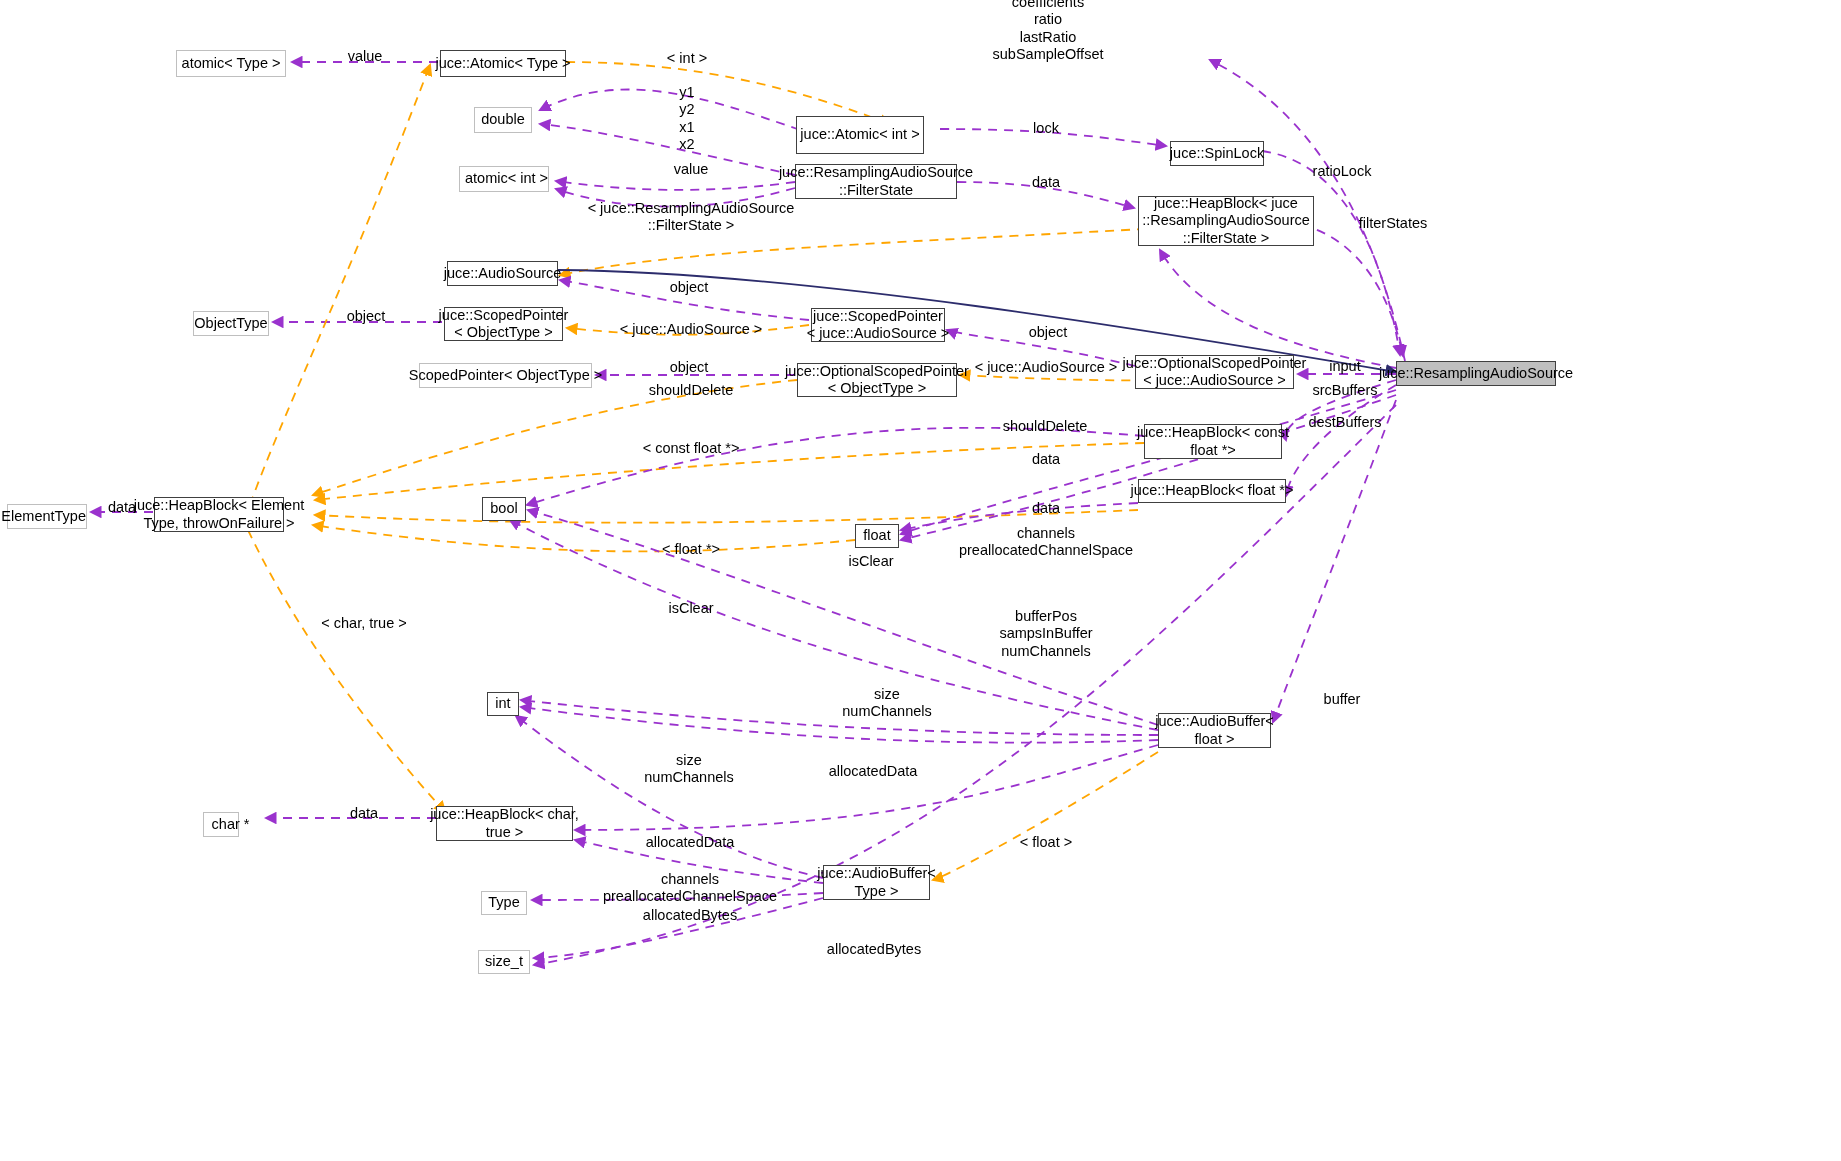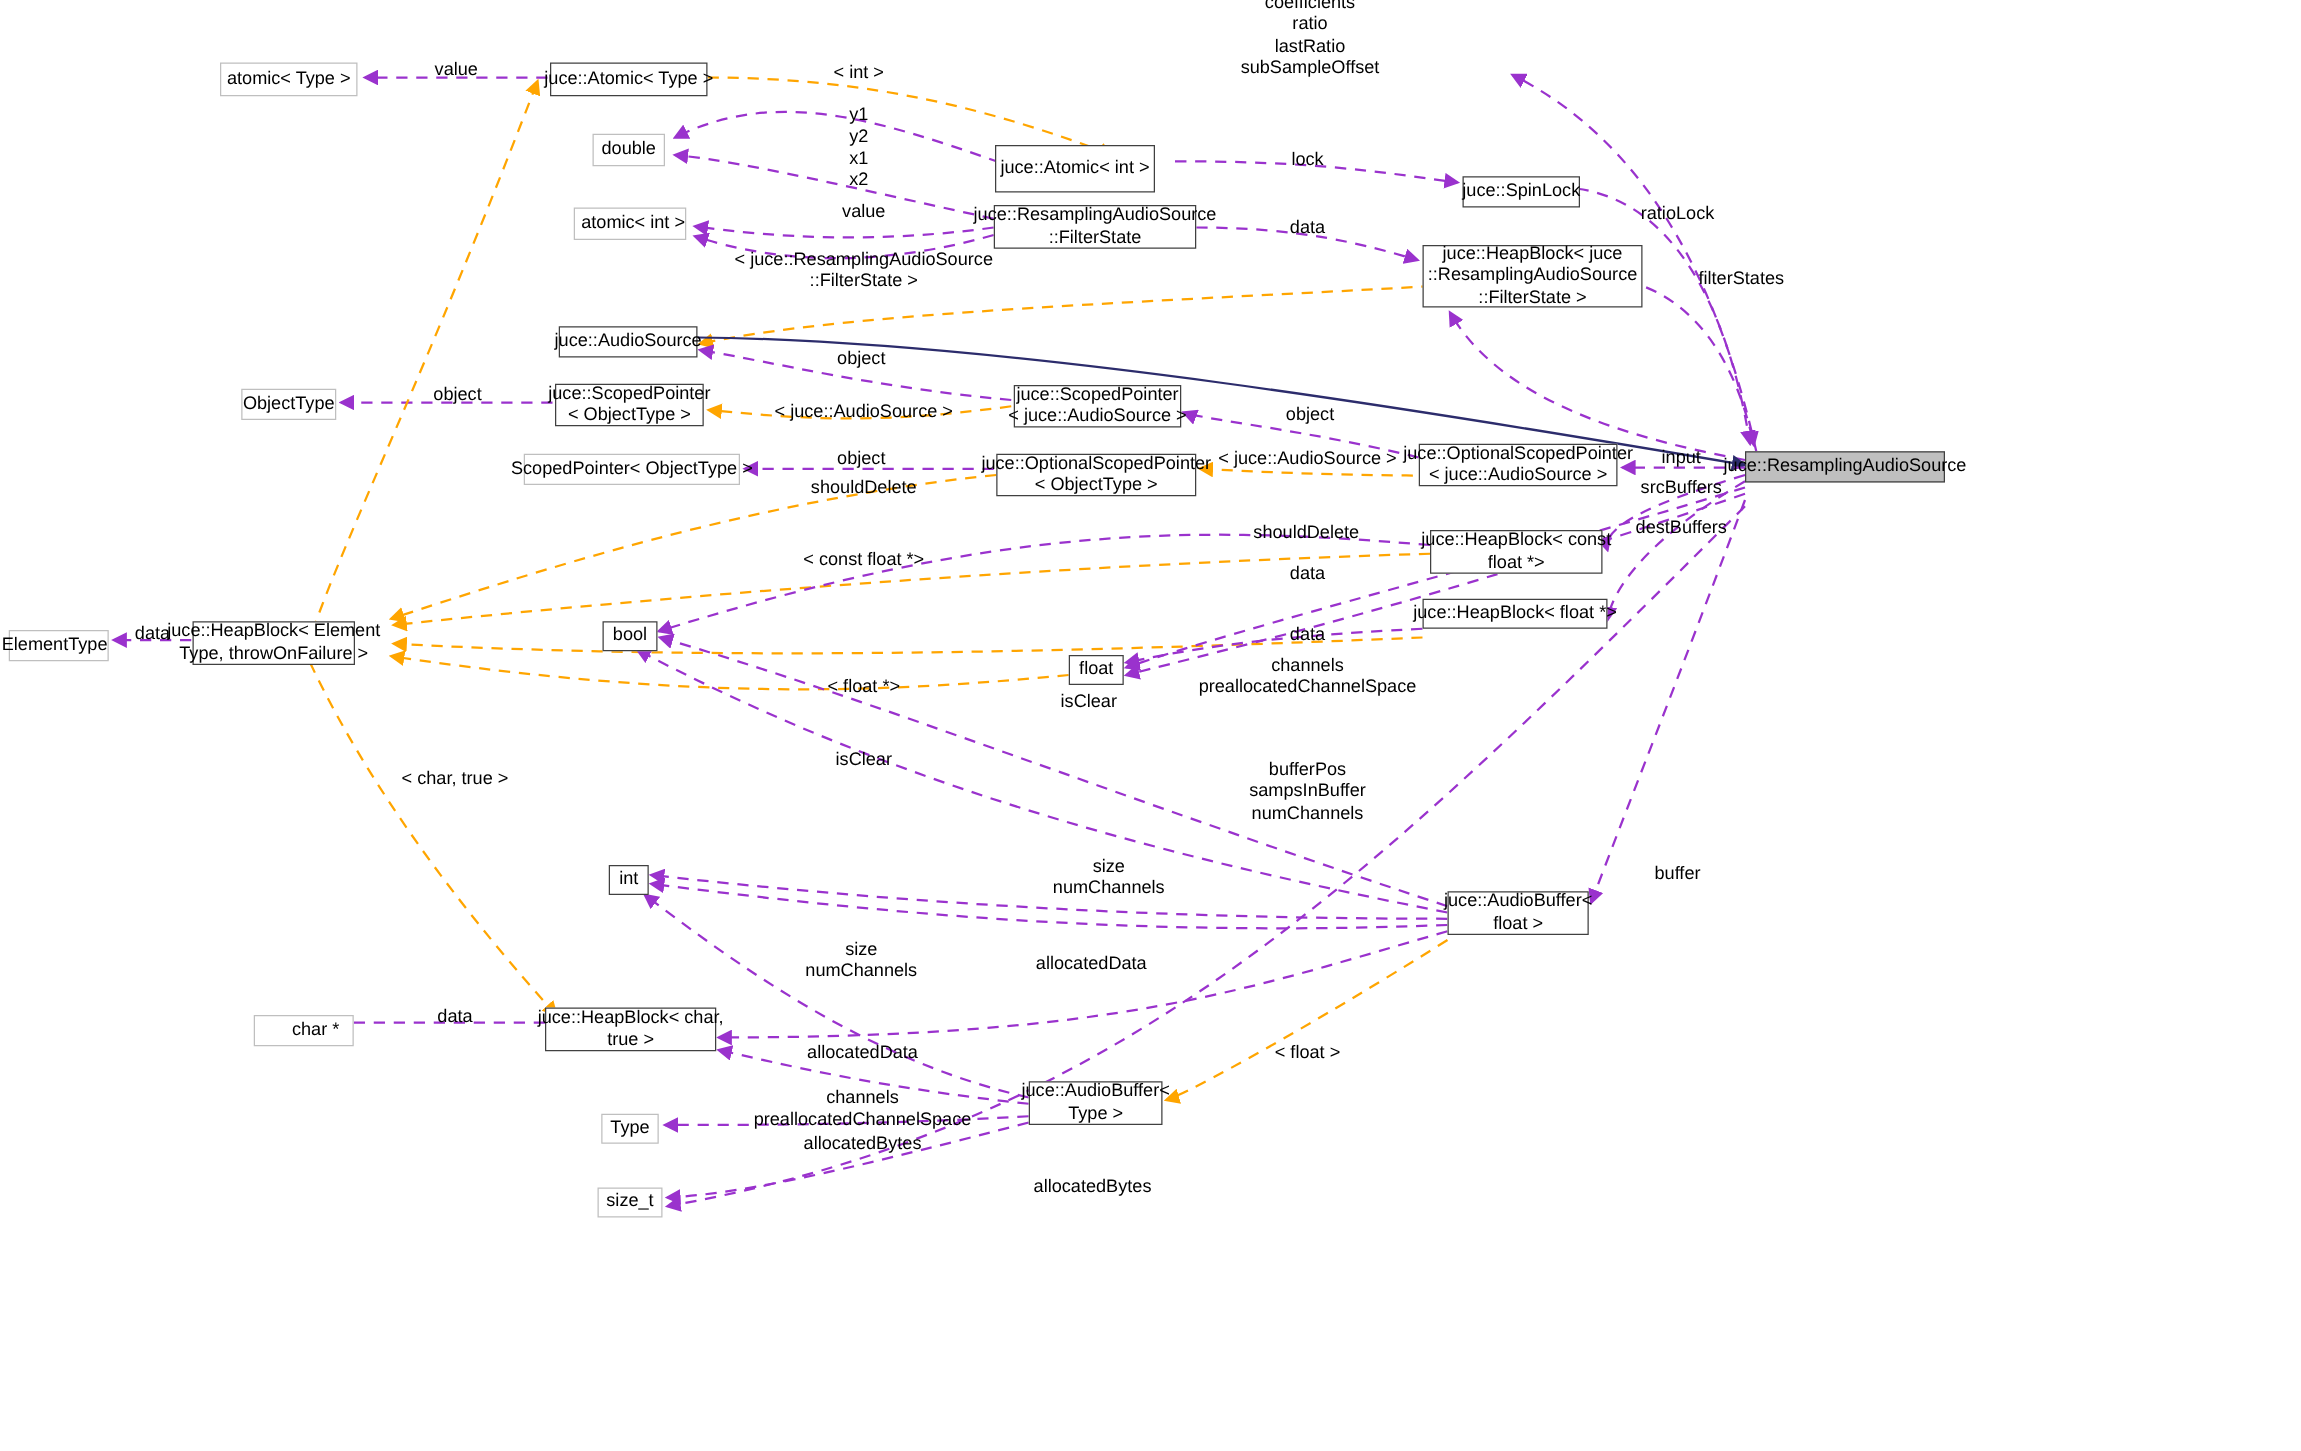--- a/index.html
+++ b/index.html
@@ -152,21 +152,21 @@
 float *&gt;</span></div>
       <div class="node cls" style="left: 154px; top: 497px; width: 130px; height: 35px;"><span>juce::HeapBlock&lt; Element
 Type, throwOnFailure &gt;</span></div>
       <div class="node ext" style="left: 7px; top: 504px; width: 80px; height: 25px; justify-content: flex-end;"><span>ElementType</span></div>
       <div class="node cls" style="left: 482px; top: 497px; width: 44px; height: 24px;"><span>bool</span></div>
       <div class="node cls" style="left: 1138px; top: 479px; width: 148px; height: 24px;"><span>juce::HeapBlock&lt; float *&gt;</span></div>
       <div class="node cls" style="left: 855px; top: 524px; width: 44px; height: 24px;"><span>float</span></div>
       <div class="node cls" style="left: 487px; top: 692px; width: 32px; height: 24px;"><span>int</span></div>
       <div class="node cls" style="left: 1158px; top: 713px; width: 113px; height: 35px;"><span>juce::AudioBuffer&lt;
 float &gt;</span></div>
-      <div class="node ext" style="left: 203px; top: 812px; width: 80px; height: 25px; padding-left: 19px;"><span>char *</span></div>
+      <div class="node ext" style="left: 203px; top: 812px; width: 36px; height: 25px; padding-left: 19px;"><span>char *</span></div>
       <div class="node cls" style="left: 436px; top: 806px; width: 137px; height: 35px;"><span>juce::HeapBlock&lt; char,
 true &gt;</span></div>
       <div class="node cls" style="left: 823px; top: 865px; width: 107px; height: 35px;"><span>juce::AudioBuffer&lt;
 Type &gt;</span></div>
       <div class="node ext" style="left: 481px; top: 891px; width: 46px; height: 24px;"><span>Type</span></div>
       <div class="node ext" style="left: 478px; top: 950px; width: 52px; height: 24px;"><span>size_t</span></div>
     </div>
   <div id="label-layer">
       <div class="edge-label" style="left: 365px; top: 57px;">value</div>
       <div class="edge-label" style="left: 1048px; top: 29px;">coefficients

